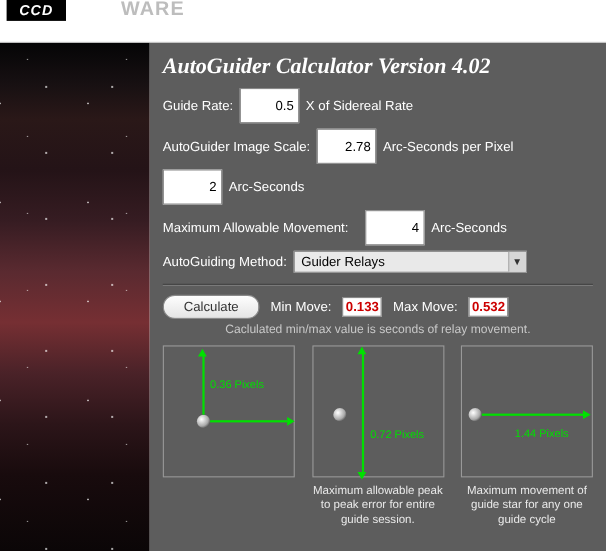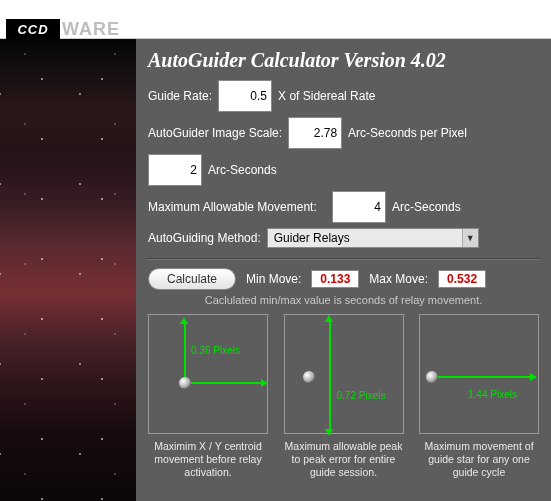--- a/index.html
+++ b/index.html
@@ -9,23 +9,24 @@
     height: 501px;
     font-family: Arial, sans-serif;
     background: #fff;
     display: flex;
     flex-direction: column;
     overflow: hidden;
   }
   .logo-bar {
     height: 30px;
     display: flex;
-    align-items: flex-start;
+    align-items: flex-end;
     padding: 19px 6px;
     border-bottom: 1px solid #ccc;
+    gap: 48px;
   }
   .logo-box {
     width: 54px;
     height: 20px;
     background: #000;
     color: #fff;
     display: inline-flex;
     align-items: center;
     justify-content: center;
     font: italic bold 13px Arial;
@@ -126,21 +127,21 @@
   .btn {
     width: 88px; height: 22px;
     background: linear-gradient(#fefefe,#e4e4e4);
     border: 1px solid #8a8a8a;
     border-radius: 11px;
     color: #333;
     font: 12px Arial;
     cursor: pointer;
   }
   .out {
-    width: 48px; height: 18px;
+    width: 36px; height: 18px;
     background: #fff;
     color: #c00;
     font: bold 12px Arial;
     text-align: center;
     padding: 1px 2px;
     border: 1px solid #888;
   }
   .note {
     color: #c8c8c8;
     font-size: 11px;
@@ -248,21 +249,20 @@
 
       <div class="dia-col">
         <div class="dia">
           <div class="star" style="left:30px; top:62px;"></div>
           <div class="arrow v" style="left:35px; top:8px; height:54px;"></div>
           <div class="tri u" style="left:31px; top:2px;"></div>
           <div class="arrow h" style="left:42px; top:67px; width:70px;"></div>
           <div class="tri r" style="left:112px; top:64px;"></div>
           <span class="gtxt" style="left:42px; top:30px;text-align:center;">0.36 Pixels</span>
         </div>
-        <div class="caption">Maximim X / Y centroid movement before relay activation.</div>
       </div>
 
       <div class="dia-col">
         <div class="dia">
           <div class="star" style="left:18px; top:56px;"></div>
           <div class="arrow v" style="left:44px; top:6px; height:108px;"></div>
           <div class="tri u" style="left:40px; top:0px;"></div>
           <div class="tri d" style="left:40px; top:114px;"></div>
           <span class="gtxt" style="left:52px; top:56px;margin-top:19px;">0.72 Pixels</span>
         </div>

